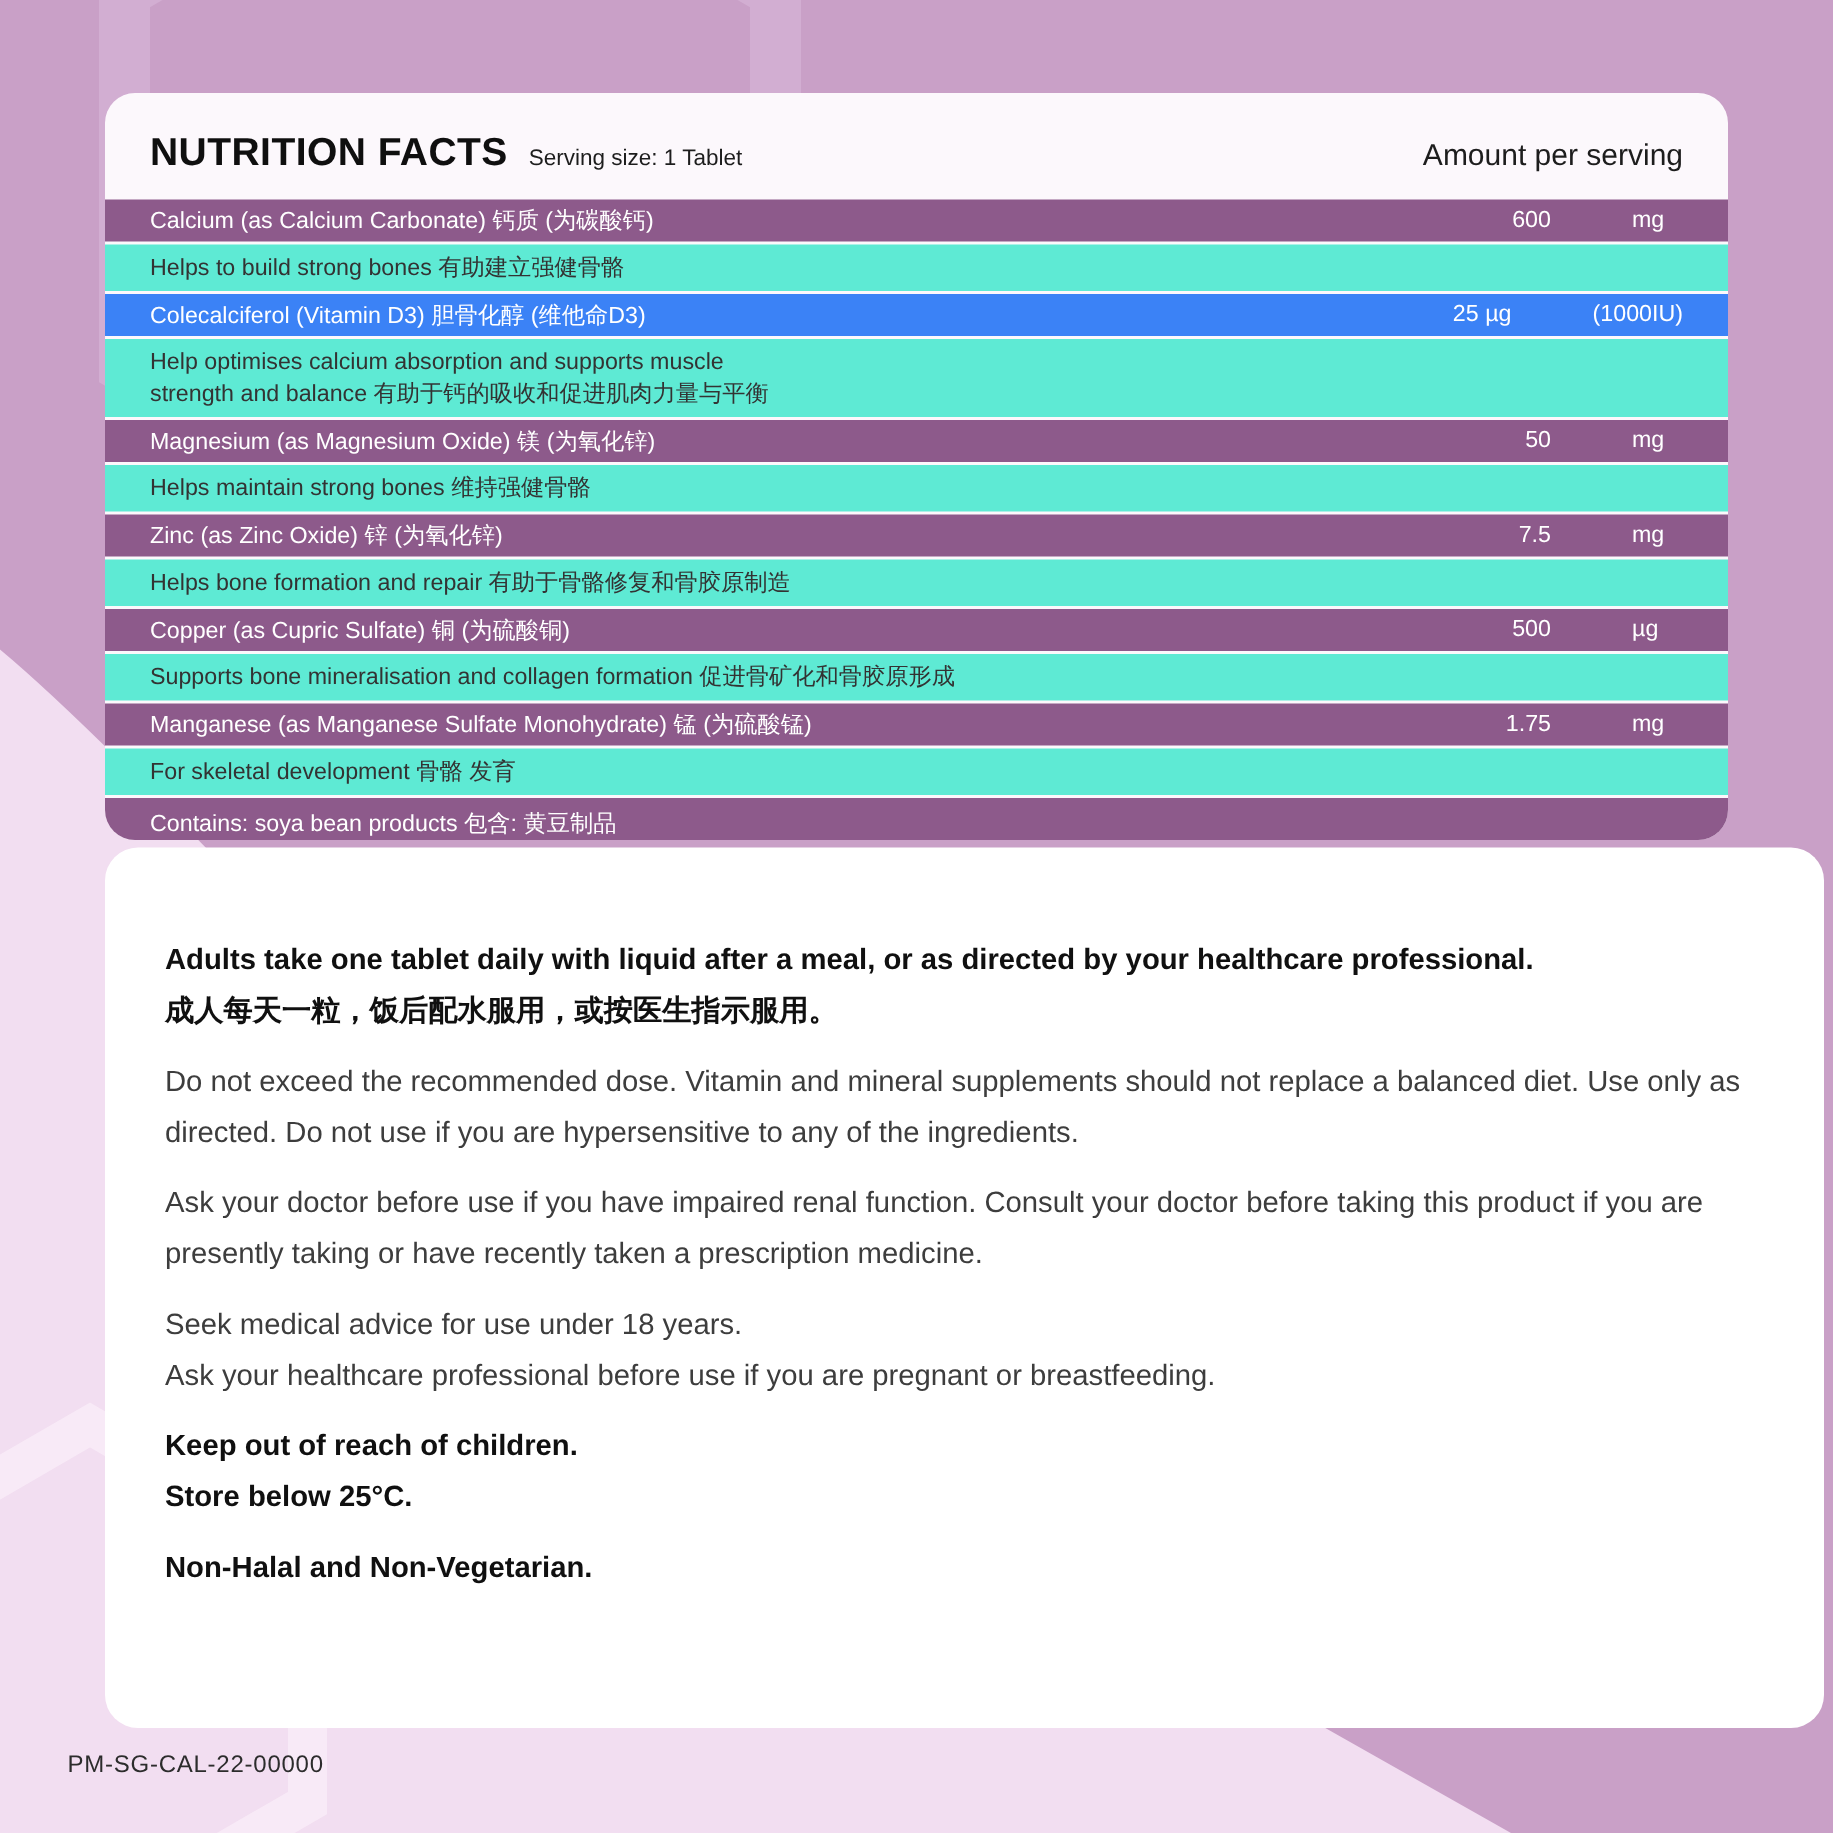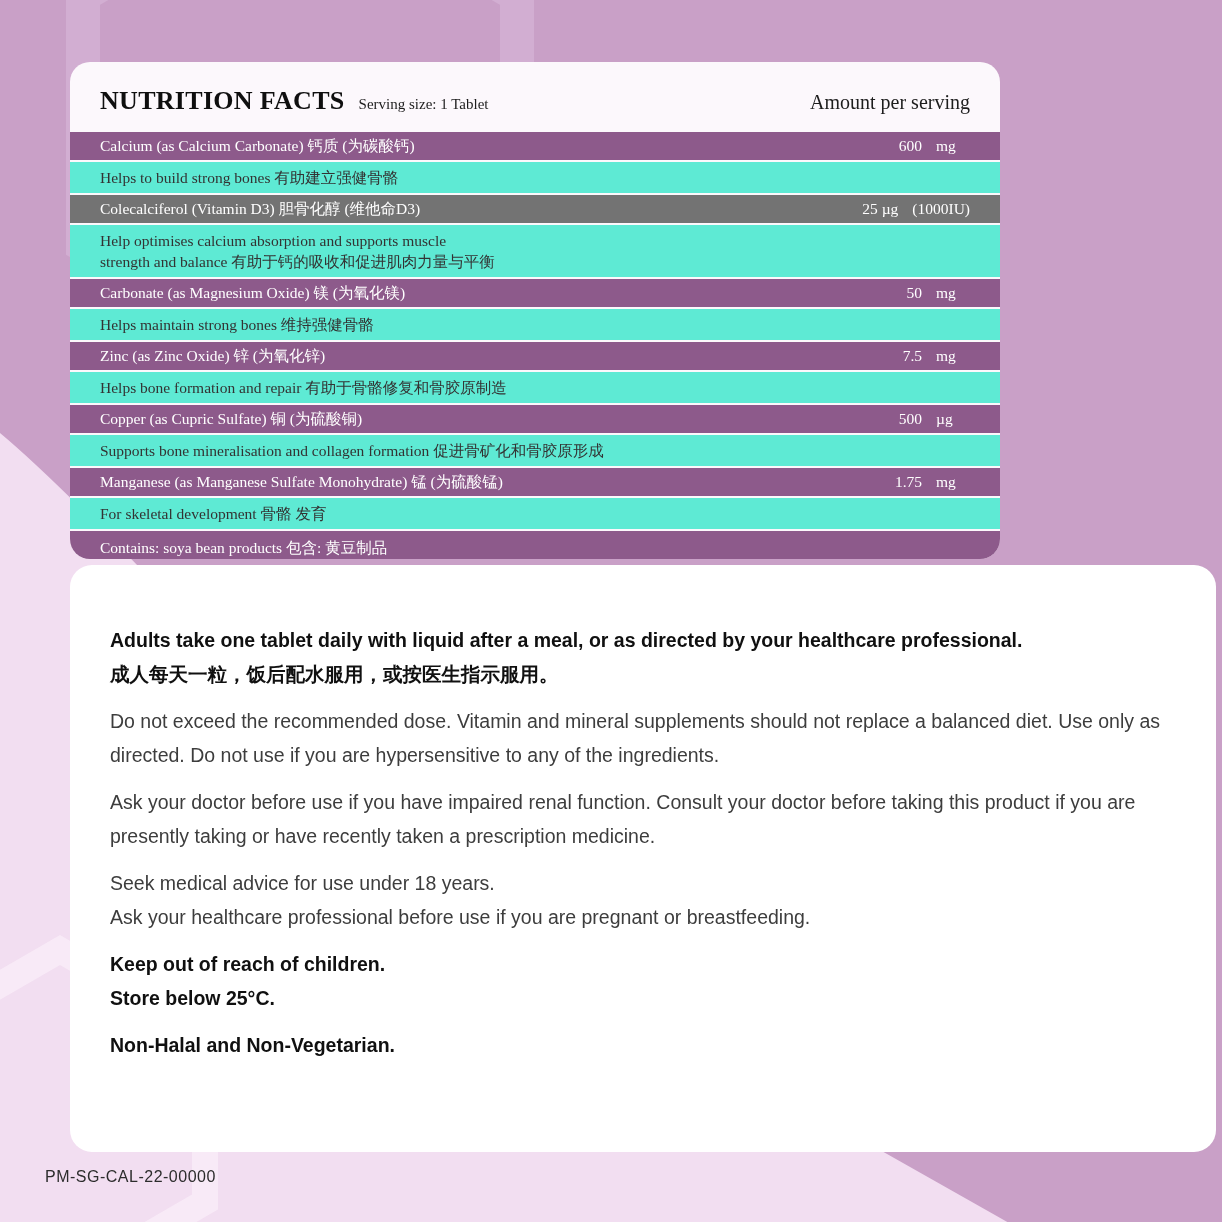--- a/index.html
+++ b/index.html
@@ -7,37 +7,37 @@
   body {
     position: relative;
     background: #c9a0c7;
     overflow: hidden;
     font-family: "Liberation Sans", sans-serif;
   }
   .bg-shapes { position:absolute; left:0; top:0; width:1222px; height:1222px; }
 
   
   .panel-table {
-    position:absolute; left:70px; top:62px; width:930px;
-    background:#fcf8fc; border-radius:20px; overflow:hidden;font-family:Liberation Serif, serif;
+    position:absolute; left:70px; top:62px; width:1082px;
+    background:#fcf8fc; border-radius:20px; overflow:hidden;
   }
   .table-header {
     display:flex; align-items:baseline; padding:24px 30px 14px 30px;
   }
   .nf-title { font-size:26px; font-weight:bold; color:#0f0f0f; letter-spacing:.3px; white-space:nowrap; }
   .nf-serving { font-size:15px; color:#1d1d1d; margin-left:14px; white-space:nowrap; }
   .nf-amount-label { margin-left:auto; font-size:20px; color:#1d1d1d; white-space:nowrap; }
 
   .nutrient-bar {
     display:flex; align-items:center;
     height:28px; padding:0 30px; margin:2px 0;
     color:#fff; font-size:15.5px;
   }
   .bar-name { flex:1; white-space:nowrap; overflow:hidden; }
-  .bar-right { display:flex; align-items:center; }
+  .bar-right { display:flex; align-items:center;gap:40px; }
   .bar-amount { text-align:right; white-space:nowrap; }
   .bar-unit { min-width:34px; margin-left:14px; white-space:nowrap; }
 
   .nutrient-desc {
     padding:5px 30px; font-size:15.5px; line-height:21px;
     color:#333; white-space:pre-line; background:#5eead4;
   }
   .contains-bar { margin-bottom:0; }
 
   
@@ -81,34 +81,34 @@
       <span class="bar-name">Calcium (as Calcium Carbonate) 钙质 (为碳酸钙)</span>
       <span class="bar-right">
         <span class="bar-amount">600</span>
         <span class="bar-unit">mg</span>
       </span>
     </div>
     <div class="nutrient-desc">Helps to build strong bones 有助建立强健骨骼</div>
   </div>
 
   <div class="nutrient-group">
-    <div class="nutrient-bar" style="background: #737373;">
+    <div class="nutrient-bar" style="background: #3b82f6;">
       <span class="bar-name">Colecalciferol (Vitamin D3) 胆骨化醇 (维他命D3)</span>
       <span class="bar-right">
         <span class="bar-amount">25 µg</span>
         <span class="bar-unit">(1000IU)</span>
       </span>
     </div>
     <div class="nutrient-desc">Help optimises calcium absorption and supports muscle
 strength and balance 有助于钙的吸收和促进肌肉力量与平衡</div>
   </div>
 
   <div class="nutrient-group">
     <div class="nutrient-bar" style="background: rgb(141, 90, 139);">
-      <span class="bar-name">Carbonate (as Magnesium Oxide) 镁 (为氧化镁)</span>
+      <span class="bar-name">Magnesium (as Magnesium Oxide) 镁 (为氧化锌)</span>
       <span class="bar-right">
         <span class="bar-amount">50</span>
         <span class="bar-unit">mg</span>
       </span>
     </div>
     <div class="nutrient-desc">Helps maintain strong bones  维持强健骨骼</div>
   </div>
 
   <div class="nutrient-group">
     <div class="nutrient-bar" style="background: rgb(141, 90, 139);">

